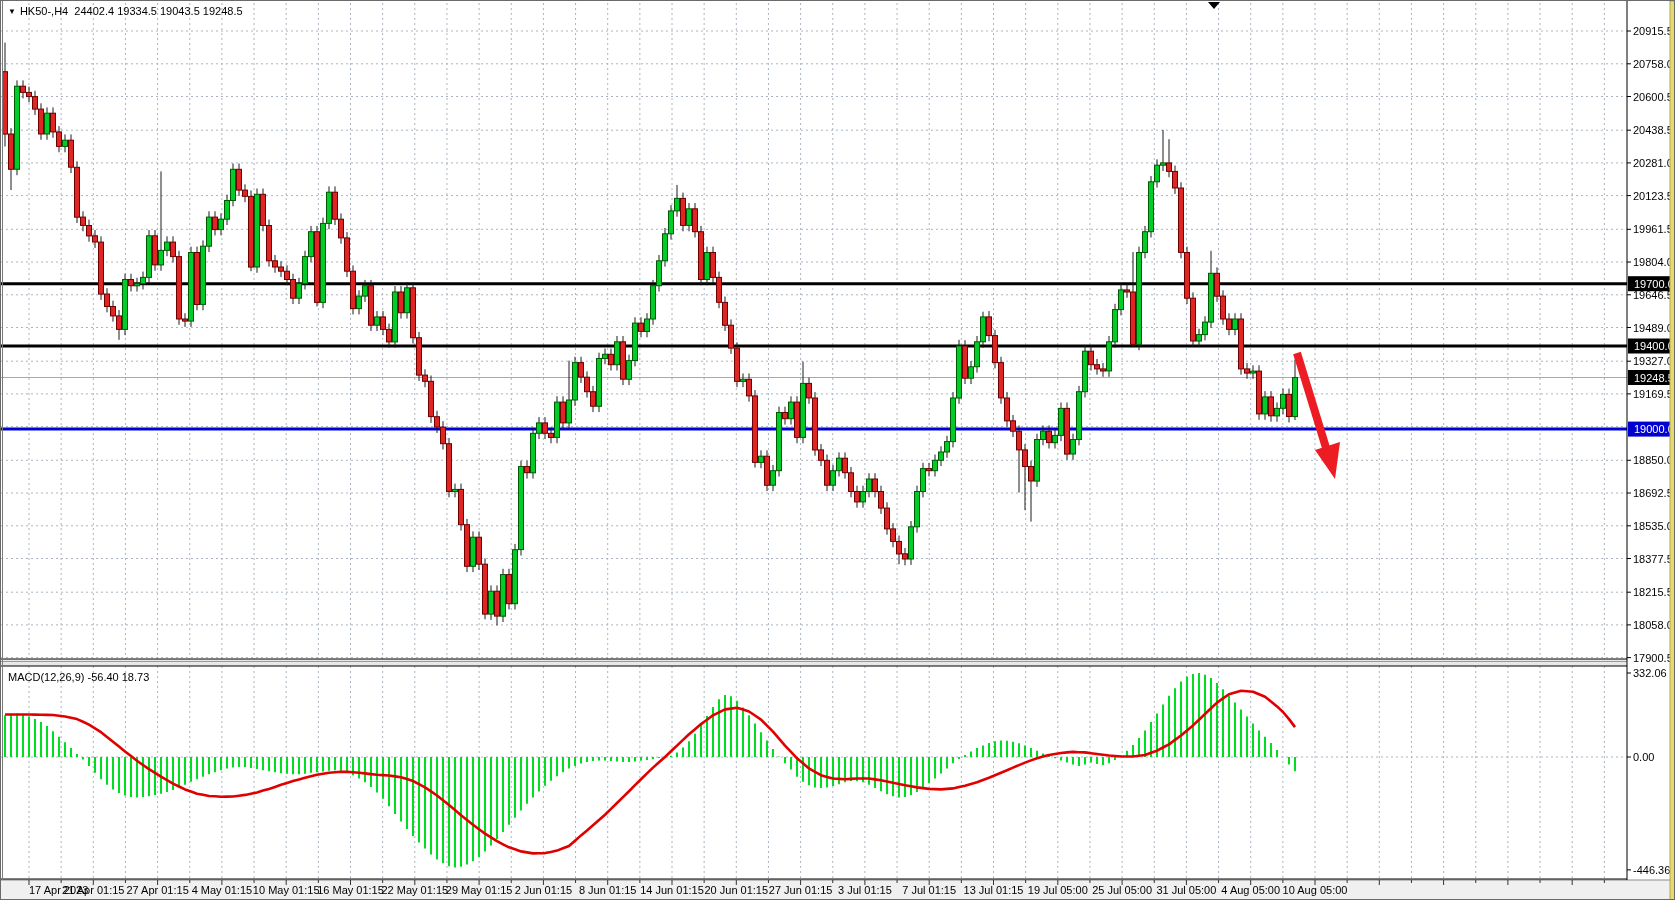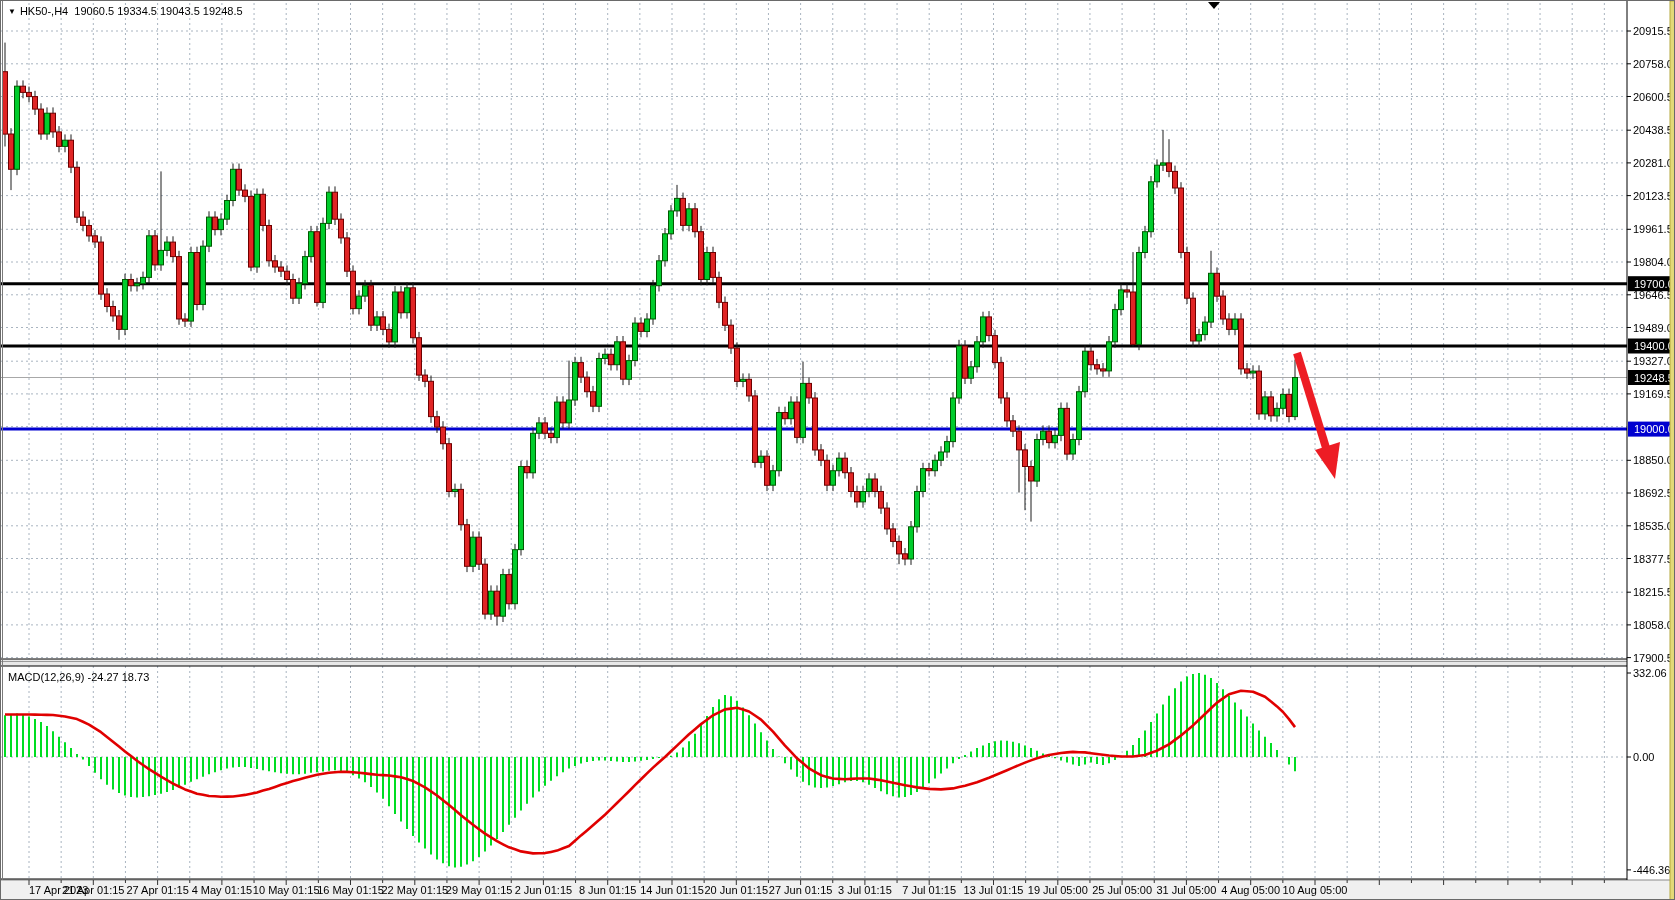--- a/index.html
+++ b/index.html
@@ -942,16 +942,16 @@
         <text x="1056.8" y="893" text-anchor="middle">19 Jul 05:00</text>
         <text x="1121.1" y="893" text-anchor="middle">25 Jul 05:00</text>
         <text x="1185.3999999999999" y="893" text-anchor="middle">31 Jul 05:00</text>
         <text x="1249.7" y="893" text-anchor="middle">4 Aug 05:00</text>
         <text x="1314" y="893" text-anchor="middle">10 Aug 05:00</text>
       </g>
       <path d="M 1207,1 L 1219,1 L 1213,8 Z" fill="#000"></path>
       <rect x="1669" y="0" width="6" height="900" fill="#e3d977" stroke="#b6a93e"></rect>
     </svg>
 
-  <div id="title-bar" class="overlay-label"><span class="tri">▼</span><span>HK50-,H4</span><span>&nbsp;&nbsp;</span><span>19060.5 19334.5 19043.5 19248.5</span></div>
+  <div id="title-bar" class="overlay-label"><span class="tri">▼</span><span>HK50-,H4</span><span>&nbsp;&nbsp;</span><span>24402.4 19334.5 19043.5 19248.5</span></div>
 
-  <div id="macd-label" class="overlay-label"><span>MACD(12,26,9)</span><span>&nbsp;</span><span>-24.27</span><span>&nbsp;</span><span>18.73</span></div>
+  <div id="macd-label" class="overlay-label"><span>MACD(12,26,9)</span><span>&nbsp;</span><span>-56.40</span><span>&nbsp;</span><span>18.73</span></div>
 </div>
 
 </body></html>

